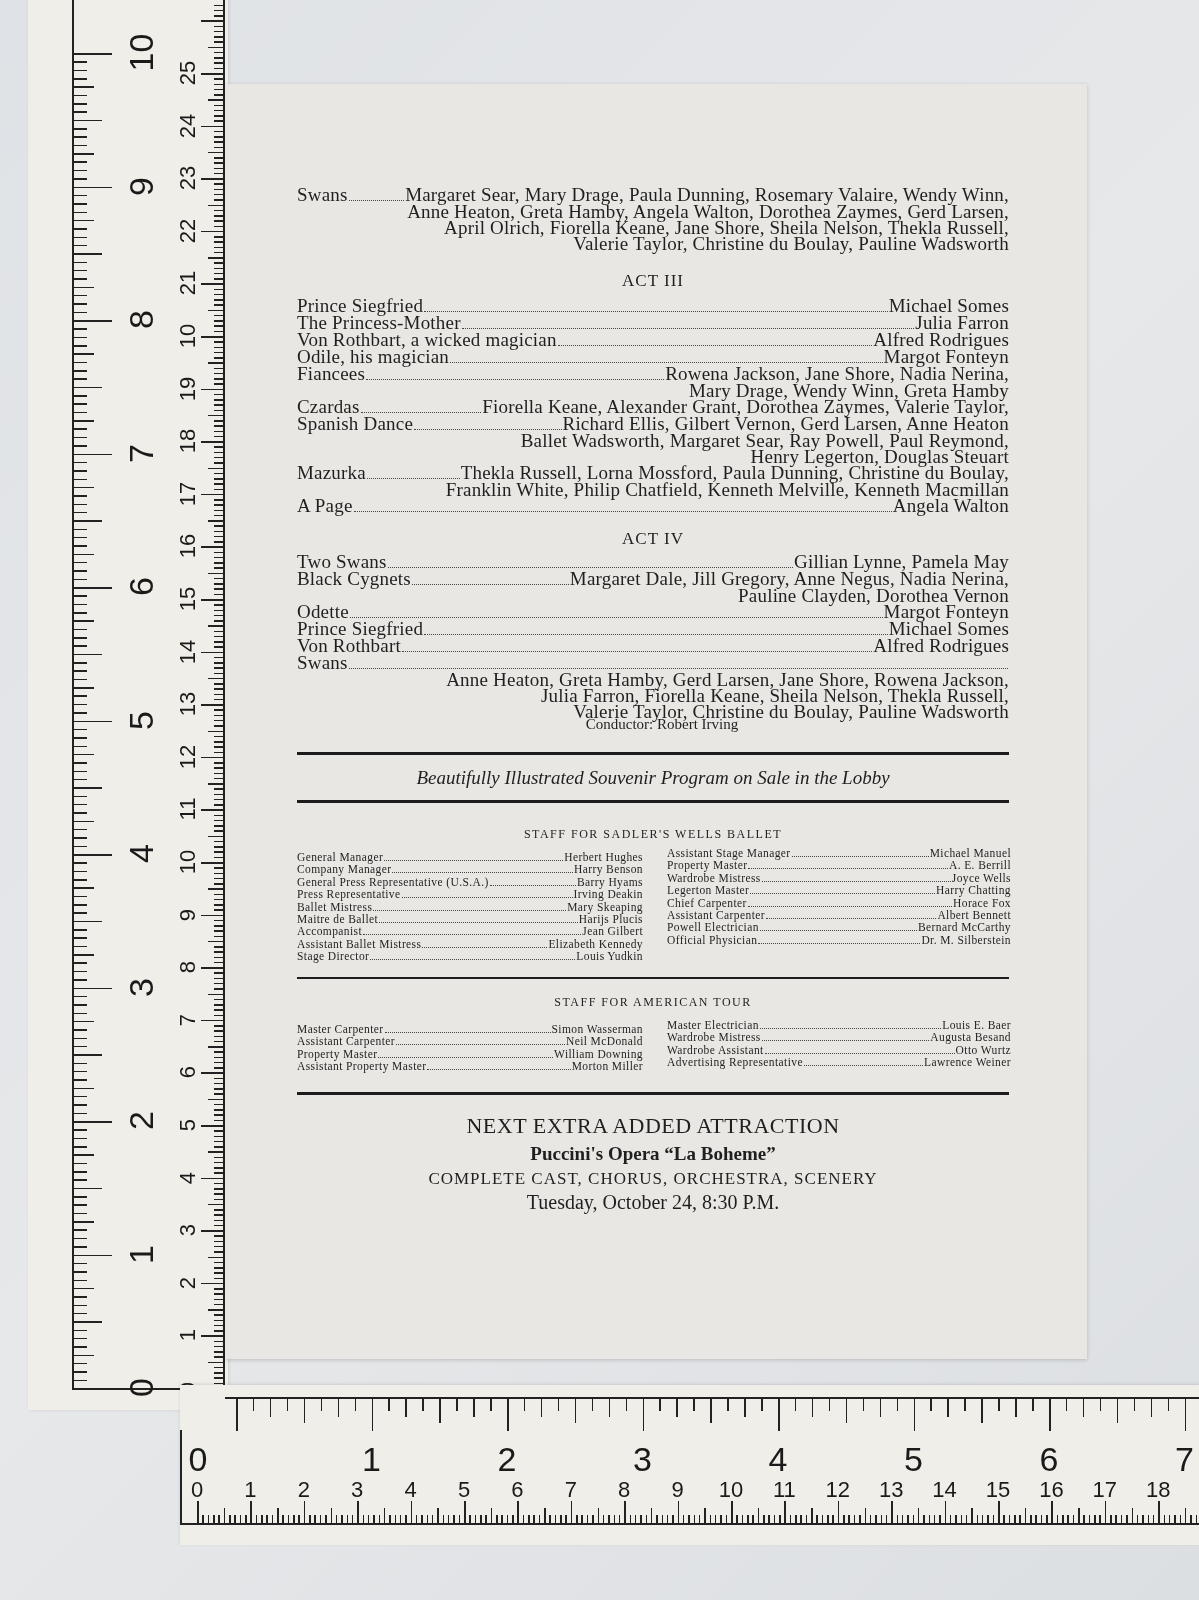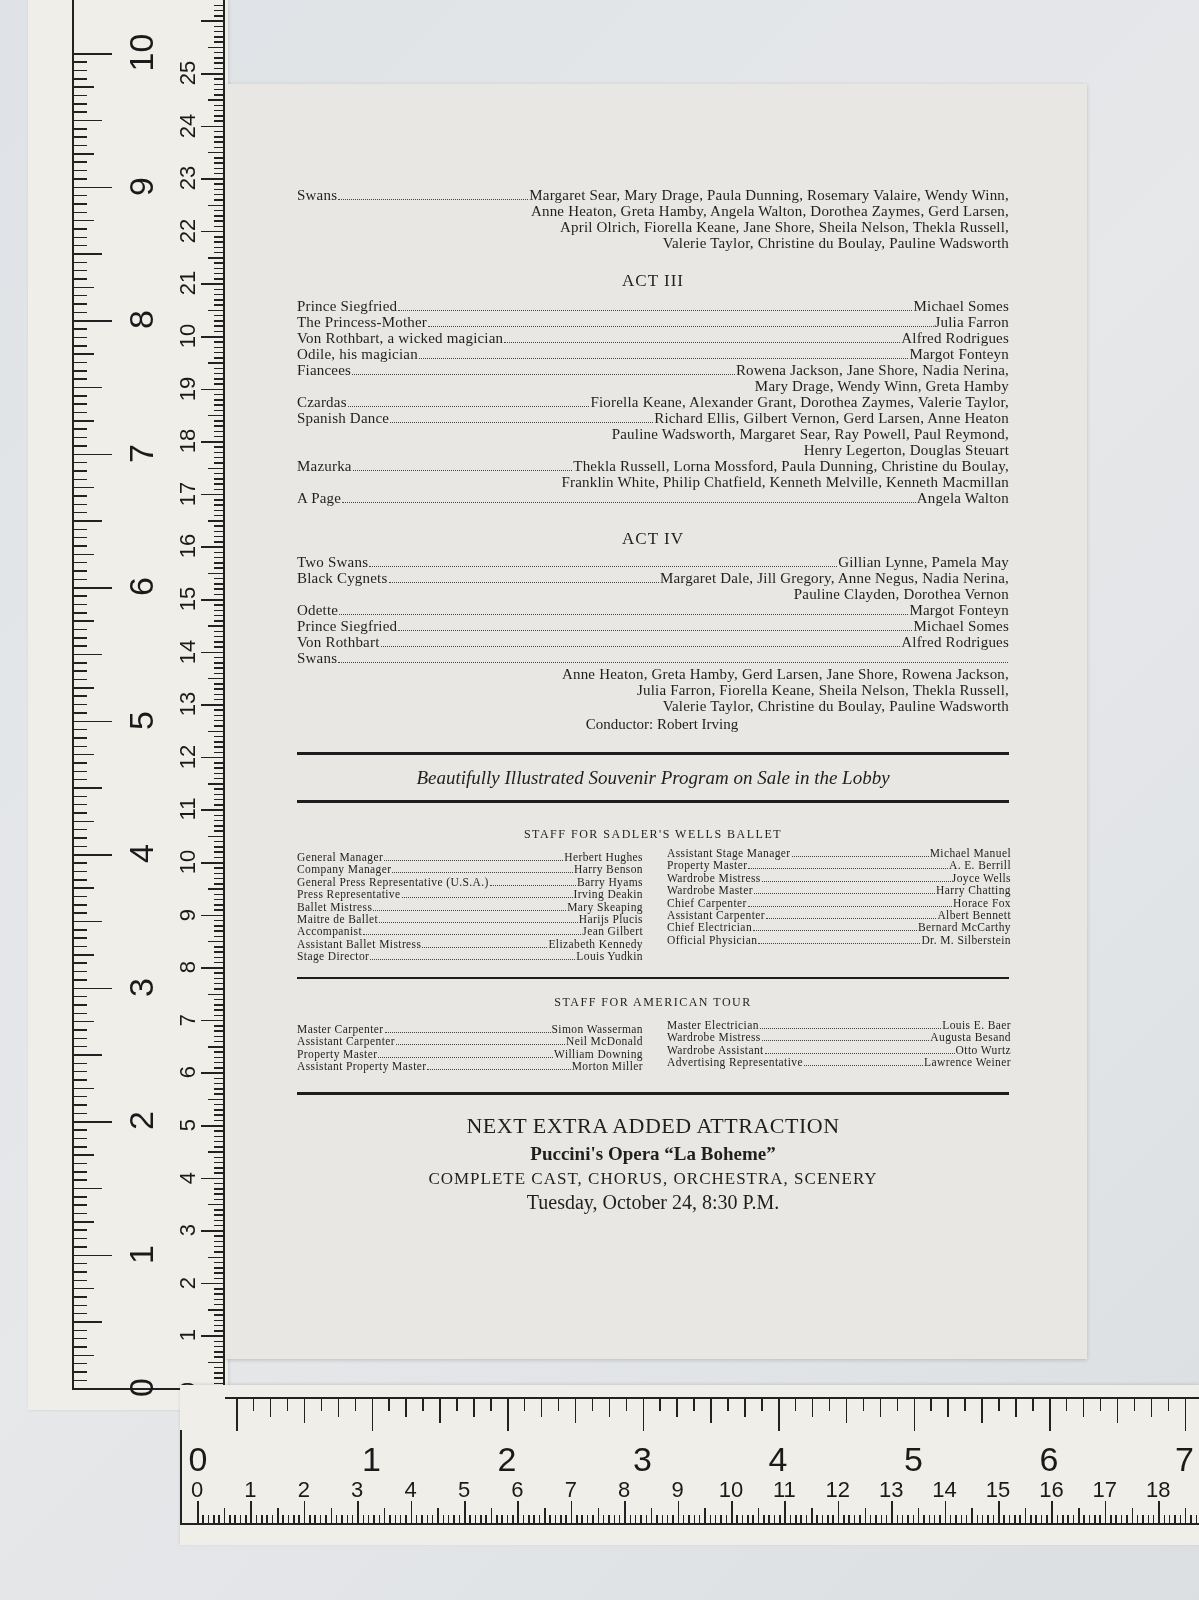--- a/index.html
+++ b/index.html
@@ -38,21 +38,21 @@
   .hlabel.inch { top: 55px; font-size: 34px; }
   .hlabel.cm { top: 92px; font-size: 22px; }
 
   
   .paper {
     position: absolute; left: 225px; top: 84px; width: 862px; height: 1275px;
     background: #e8e7e3; box-shadow: 0 1px 4px rgba(0,0,0,0.18);
   }
   .content { position: absolute; left: 72px; top: 0; width: 712px; }
 
-  .cast-block { position: absolute; left: 0; width: 712px; font-size: 15px; line-height: 16px; letter-spacing: 0.2px; }
+  .cast-block { position: absolute; left: 0; width: 712px; font-size: 19px; line-height: 16px; letter-spacing: 0.2px; }
   .cast-row { display: flex; align-items: baseline; }
   .cast-row .role { white-space: nowrap; }
   .cast-row .leader { flex: 1 1 auto; border-bottom: 1px dotted #444; margin: 0 1px 3px 1px; min-width: 20px; }
   .cast-row .names { white-space: nowrap; text-align: right; }
   .cast-cont { text-align: right; white-space: nowrap; }
 
   .act-heading { position: absolute; left: 0; width: 712px; text-align: center; font-size: 17px; letter-spacing: 1px; }
 
   .conductor { position: absolute; left: 0; width: 712px; text-align: center; font-size: 15px; padding-left: 18px; box-sizing: border-box; }
 
@@ -593,21 +593,21 @@
         <div class="cast-row">
           <span class="role">Czardas</span>
           <span class="leader"></span>
           <span class="names">Fiorella Keane, Alexander Grant, Dorothea Zaymes, Valerie Taylor,</span>
         </div>
         <div class="cast-row">
           <span class="role">Spanish Dance</span>
           <span class="leader"></span>
           <span class="names">Richard Ellis, Gilbert Vernon, Gerd Larsen, Anne Heaton</span>
         </div>
-        <div class="cast-cont">Pauline Wadsworth, Margaret Sear, Ray Powell, Paul Reymond,</div>
+        <div class="cast-cont">Ballet Wadsworth, Margaret Sear, Ray Powell, Paul Reymond,</div>
         <div class="cast-cont">Henry Legerton, Douglas Steuart</div>
         <div class="cast-row">
           <span class="role">Mazurka</span>
           <span class="leader"></span>
           <span class="names">Thekla Russell, Lorna Mossford, Paula Dunning, Christine du Boulay,</span>
         </div>
         <div class="cast-cont">Franklin White, Philip Chatfield, Kenneth Melville, Kenneth Macmillan</div>
         <div class="cast-row">
           <span class="role">A Page</span>
           <span class="leader"></span>
@@ -715,36 +715,36 @@
           <span class="role">Property Master</span>
           <span class="leader"></span>
           <span class="names">A. E. Berrill</span>
         </div>
         <div class="cast-row">
           <span class="role">Wardrobe Mistress</span>
           <span class="leader"></span>
           <span class="names">Joyce Wells</span>
         </div>
         <div class="cast-row">
-          <span class="role">Wardrobe Master</span>
+          <span class="role">Legerton Master</span>
           <span class="leader"></span>
           <span class="names">Harry Chatting</span>
         </div>
         <div class="cast-row">
           <span class="role">Chief Carpenter</span>
           <span class="leader"></span>
           <span class="names">Horace Fox</span>
         </div>
         <div class="cast-row">
           <span class="role">Assistant Carpenter</span>
           <span class="leader"></span>
           <span class="names">Albert Bennett</span>
         </div>
         <div class="cast-row">
-          <span class="role">Chief Electrician</span>
+          <span class="role">Powell Electrician</span>
           <span class="leader"></span>
           <span class="names">Bernard McCarthy</span>
         </div>
         <div class="cast-row">
           <span class="role">Official Physician</span>
           <span class="leader"></span>
           <span class="names">Dr. M. Silberstein</span>
         </div>
       </div>
 

